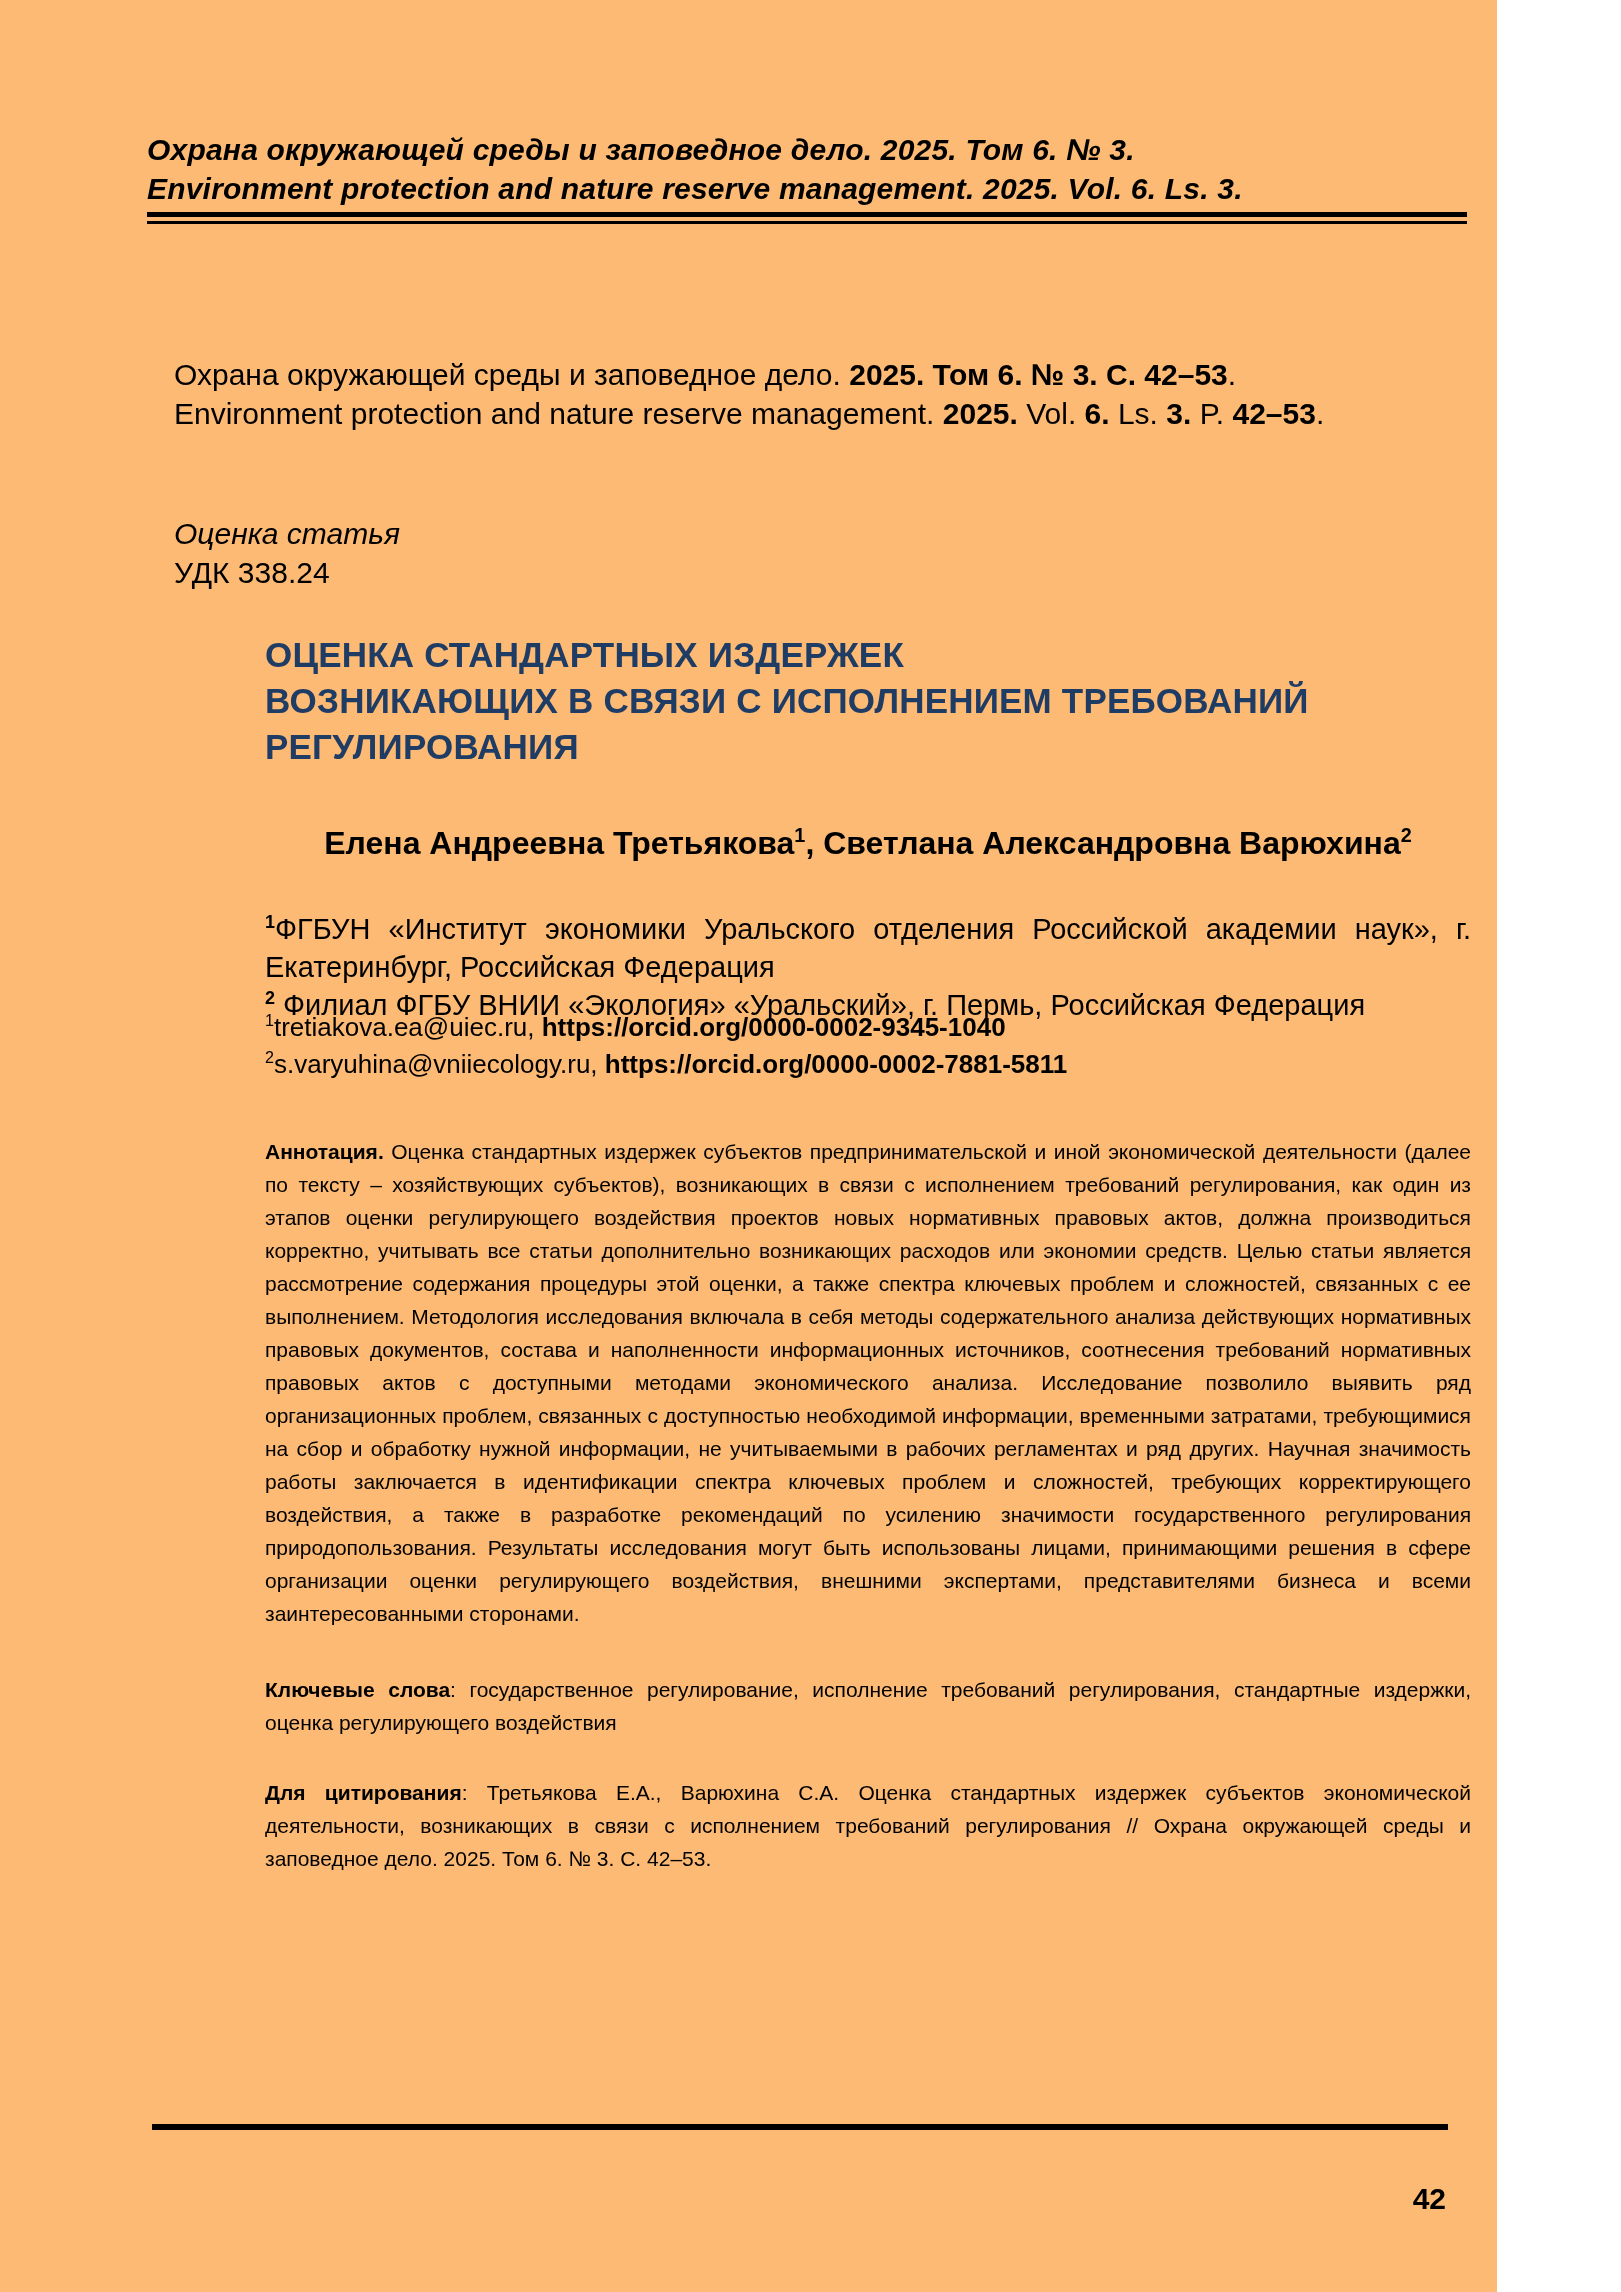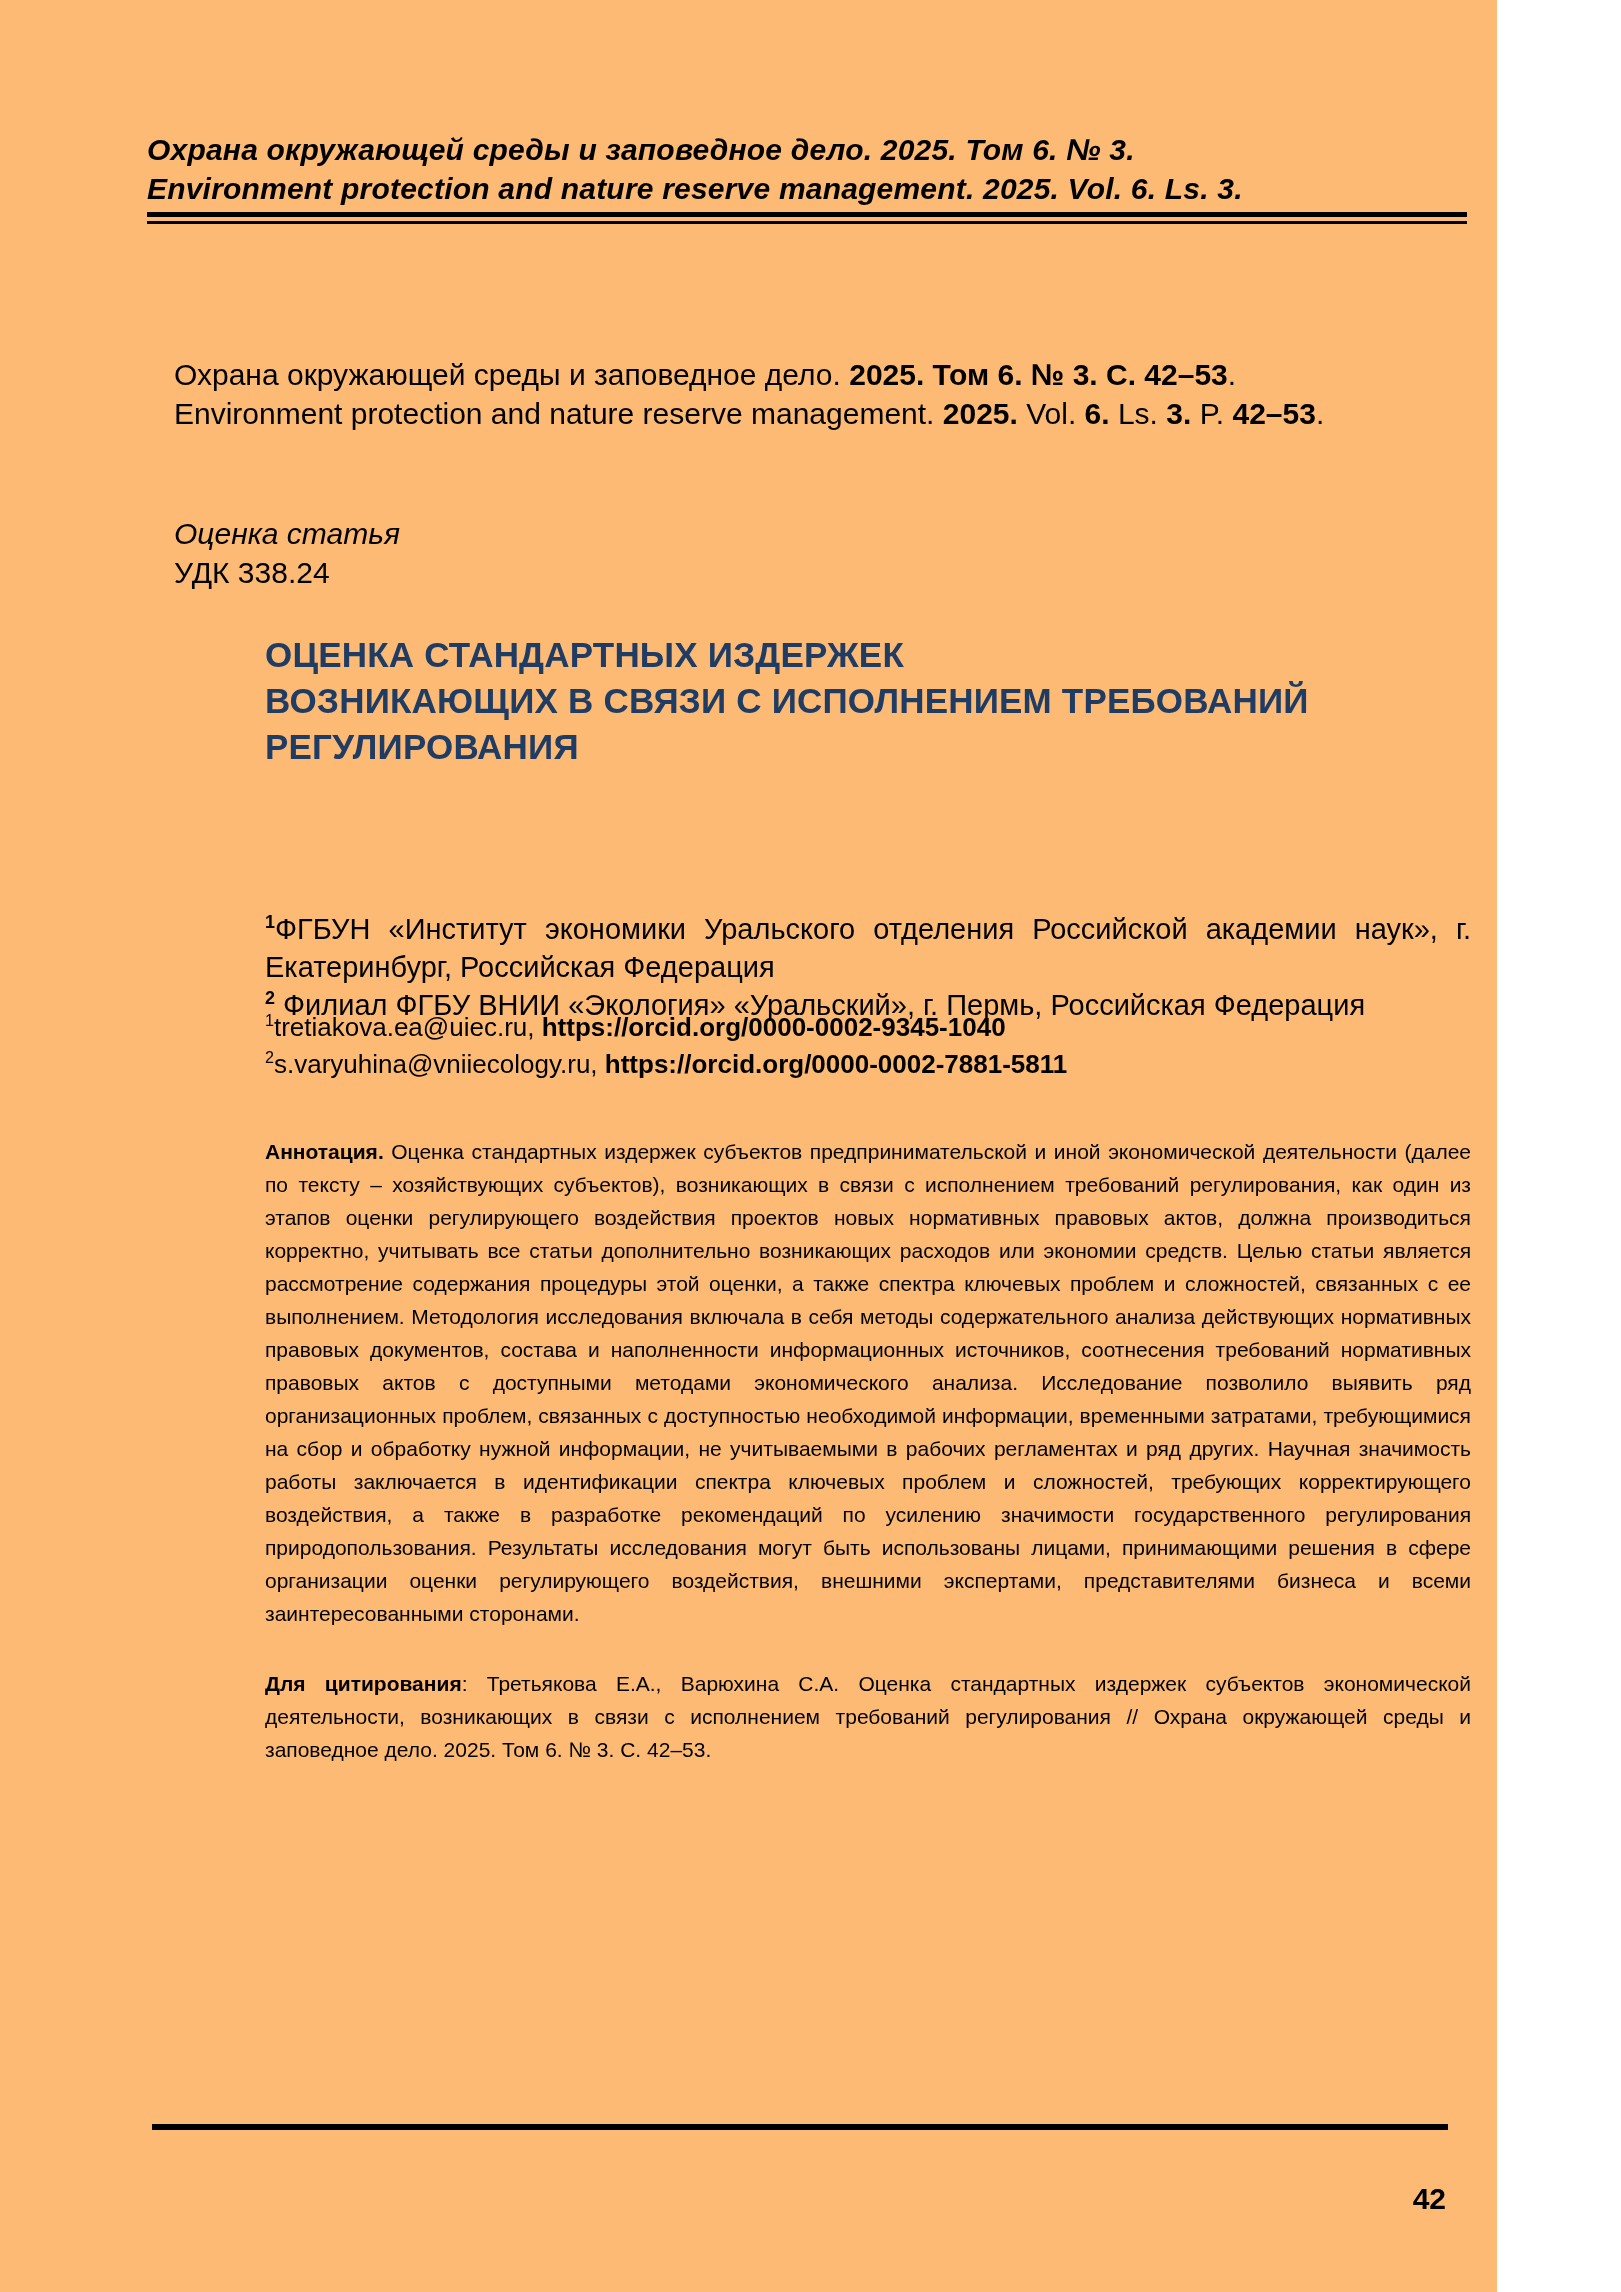--- a/index.html
+++ b/index.html
@@ -82,33 +82,35 @@
 
   <div class="article-type">Оценка статья</div>
   <div class="udc">УДК 338.24</div>
 
   <div class="title" style="color: rgb(31, 60, 100);">
     <div>ОЦЕНКА СТАНДАРТНЫХ ИЗДЕРЖЕК</div>
     <div>ВОЗНИКАЮЩИХ В СВЯЗИ С ИСПОЛНЕНИЕМ ТРЕБОВАНИЙ</div>
     <div>РЕГУЛИРОВАНИЯ</div>
   </div>
 
+  <div class="authors"><span class="b">Елена Андреевна Третьякова</span><span class="sup">1</span><span class="b">, </span><span class="b">Светлана Александровна Варюхина</span><span class="sup">2</span></div>
 
   <div class="affiliations">
     <div><span class="b sup">1</span><span>ФГБУН «Институт экономики Уральского отделения Российской академии наук», г. Екатеринбург, Российская Федерация</span></div>
     <div><span class="b sup">2</span><span> Филиал ФГБУ ВНИИ «Экология» «Уральский», г. Пермь, Российская Федерация</span></div>
   </div>
 
   <div class="contacts">
     <div><span class="sup">1</span><span>tretiakova.ea@uiec.ru, </span><span class="b">https://orcid.org/0000-0002-9345-1040</span></div>
     <div><span class="sup">2</span><span>s.varyuhina@vniiecology.ru, </span><span class="b">https://orcid.org/0000-0002-7881-5811</span></div>
   </div>
 
   <div class="main-col">
     <div class="abstract"><span class="b">Аннотация.</span><span> Оценка стандартных издержек субъектов предпринимательской и иной экономической деятельности (далее по тексту – хозяйствующих субъектов), возникающих в связи с исполнением требований регулирования, как один из этапов оценки регулирующего воздействия проектов новых нормативных правовых актов, должна производиться корректно, учитывать все статьи дополнительно возникающих расходов или экономии средств. Целью статьи является рассмотрение содержания процедуры этой оценки, а также спектра ключевых проблем и сложностей, связанных с ее выполнением. Методология исследования включала в себя методы содержательного анализа действующих нормативных правовых документов, состава и наполненности информационных источников, соотнесения требований нормативных правовых актов с доступными методами экономического анализа. Исследование позволило выявить ряд организационных проблем, связанных с доступностью необходимой информации, временными затратами, требующимися на сбор и обработку нужной информации, не учитываемыми в рабочих регламентах и ряд других. Научная значимость работы заключается в идентификации спектра ключевых проблем и сложностей, требующих корректирующего воздействия, а также в разработке рекомендаций по усилению значимости государственного регулирования природопользования. Результаты исследования могут быть использованы лицами, принимающими решения в сфере организации оценки регулирующего воздействия, внешними экспертами, представителями бизнеса и всеми заинтересованными сторонами.</span></div>
+    <div class="keywords"><span class="b">Ключевые слова</span><span>: государственное регулирование, исполнение требований регулирования, стандартные издержки, оценка регулирующего воздействия</span></div>
     <div class="citation-for"><span class="b">Для цитирования</span><span>: Третьякова Е.А., Варюхина С.А. Оценка стандартных издержек субъектов экономической деятельности, возникающих в связи с исполнением требований регулирования // Охрана окружающей среды и заповедное дело. 2025. Том 6. № 3. С. 42–53.</span></div>
   </div>
 
   <div class="footer-rule"></div>
   <div class="page-number">42</div>
 
 </div>
 
 
 </body></html>

